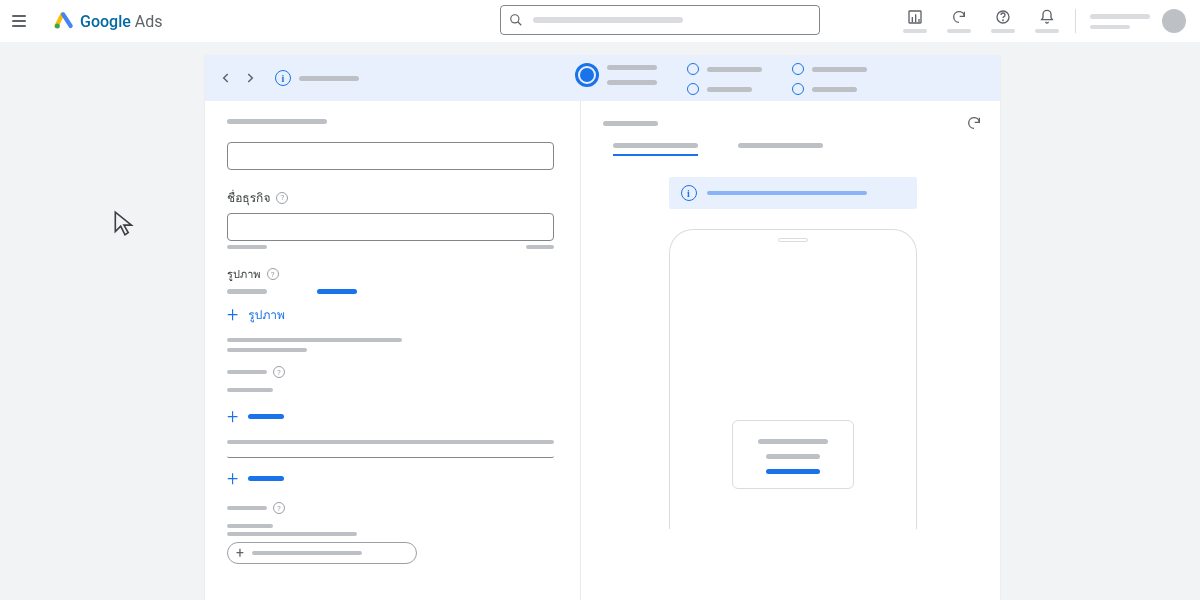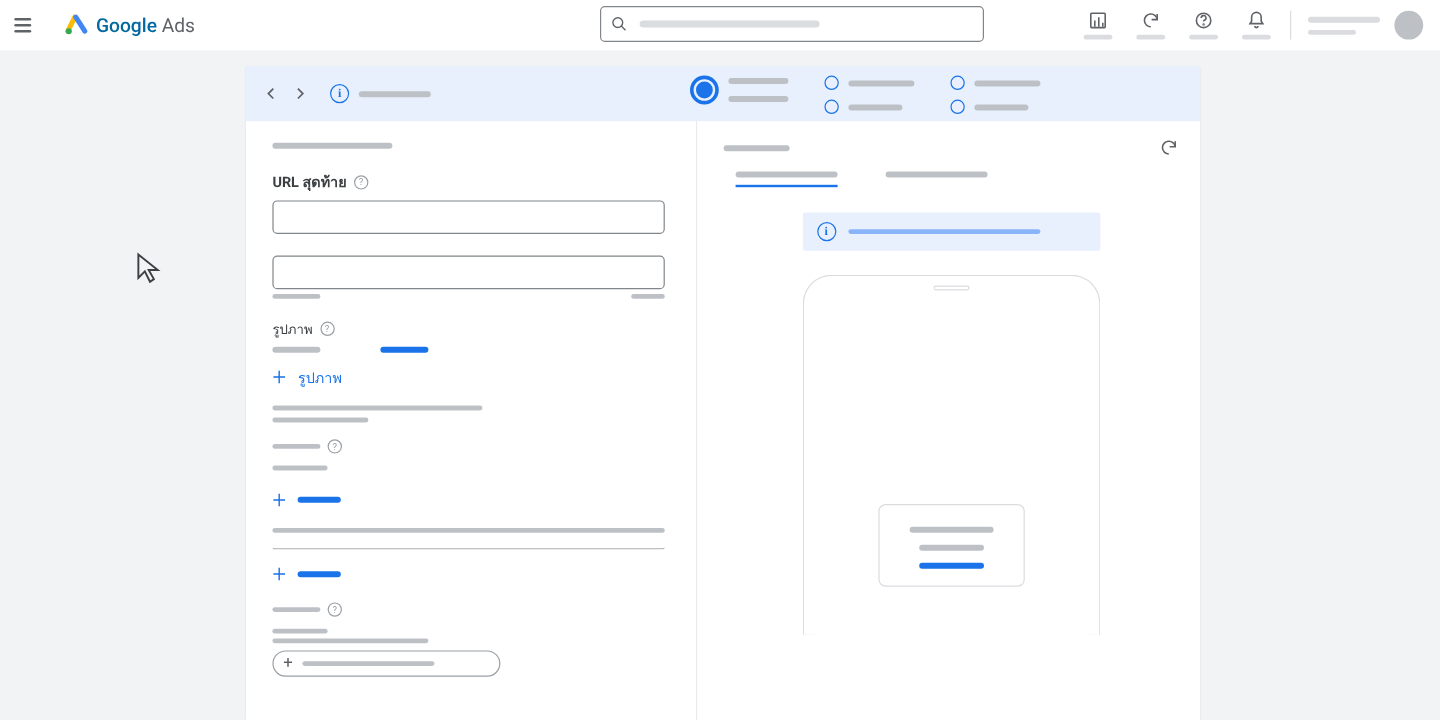--- a/index.html
+++ b/index.html
@@ -527,27 +527,27 @@
           </div>
       </div>
     </div>
   </div>
 
   <div class="body">
 
     <div class="col-left">
       <div class="section-sk"></div>
 
-      <div class="field-label">
-        <b><span>URL สุดท้าย</span></b>
-        <span class="q-icon"></span>
-      </div>
       <div class="text-input"></div>
       <div style="height:18px"></div>
 
+      <div class="field-label">
+        <span>ชื่อธุรกิจ</span>
+        <span class="q-icon"></span>
+      </div>
       <div class="text-input"></div>
       <div class="input-helpers">
         <div class="ih left"></div>
           <div class="ih right"></div>
       </div>
 
       <div class="section-label">
         <span>รูปภาพ</span>
         <span class="q-icon"></span>
       </div>

